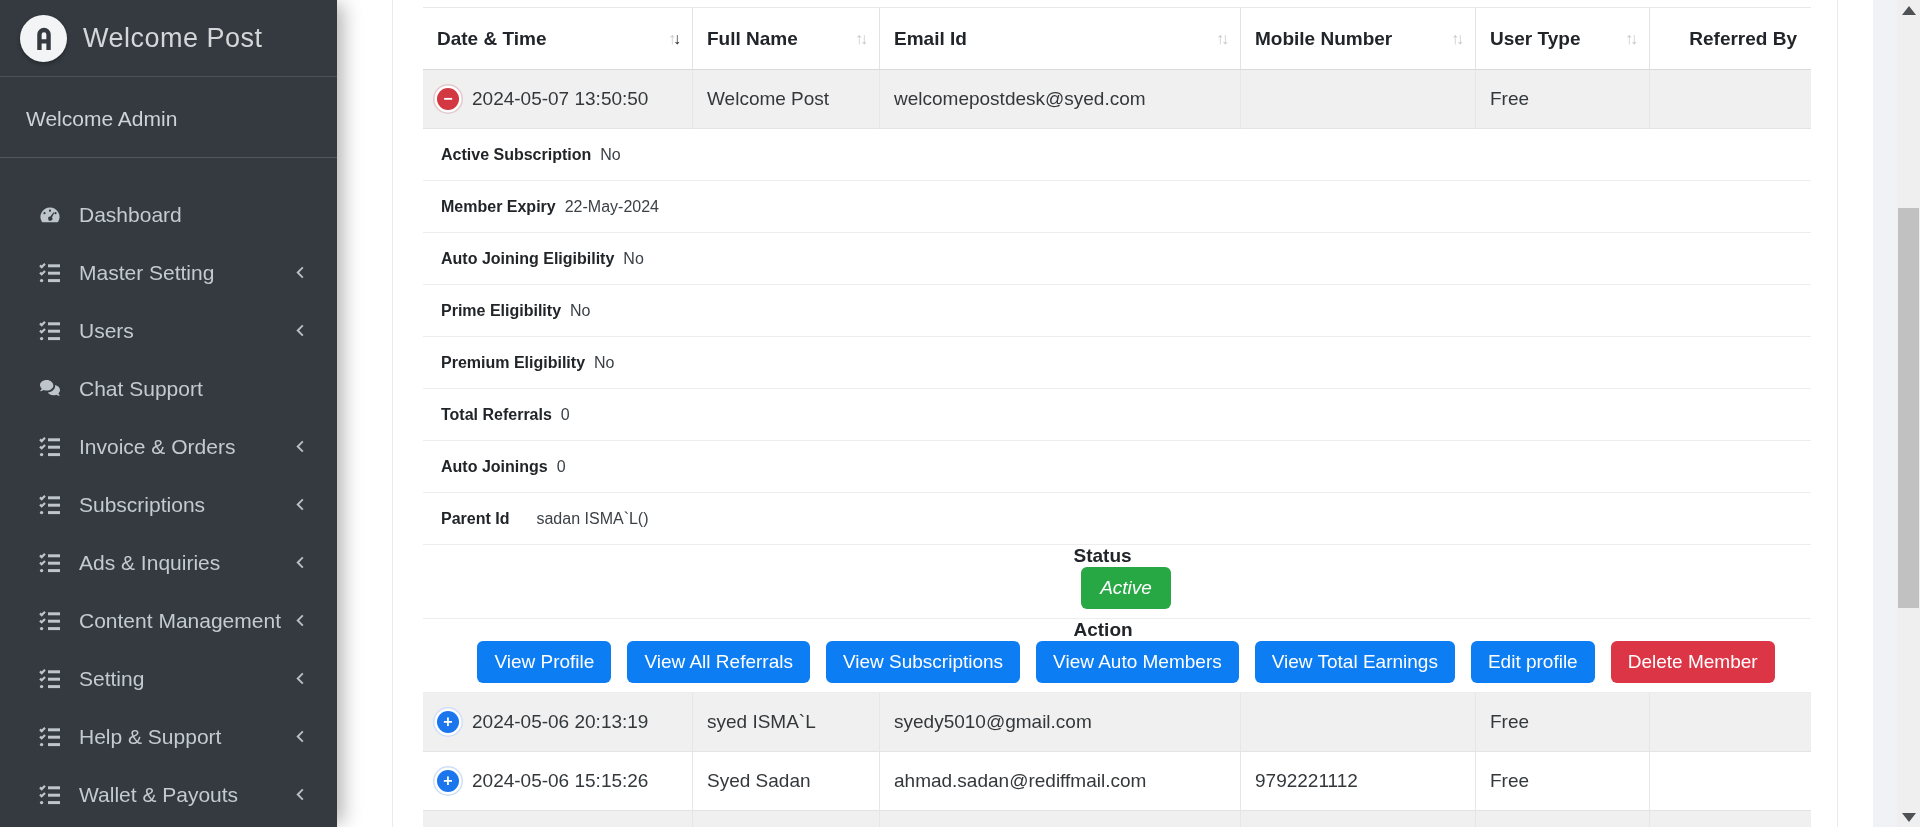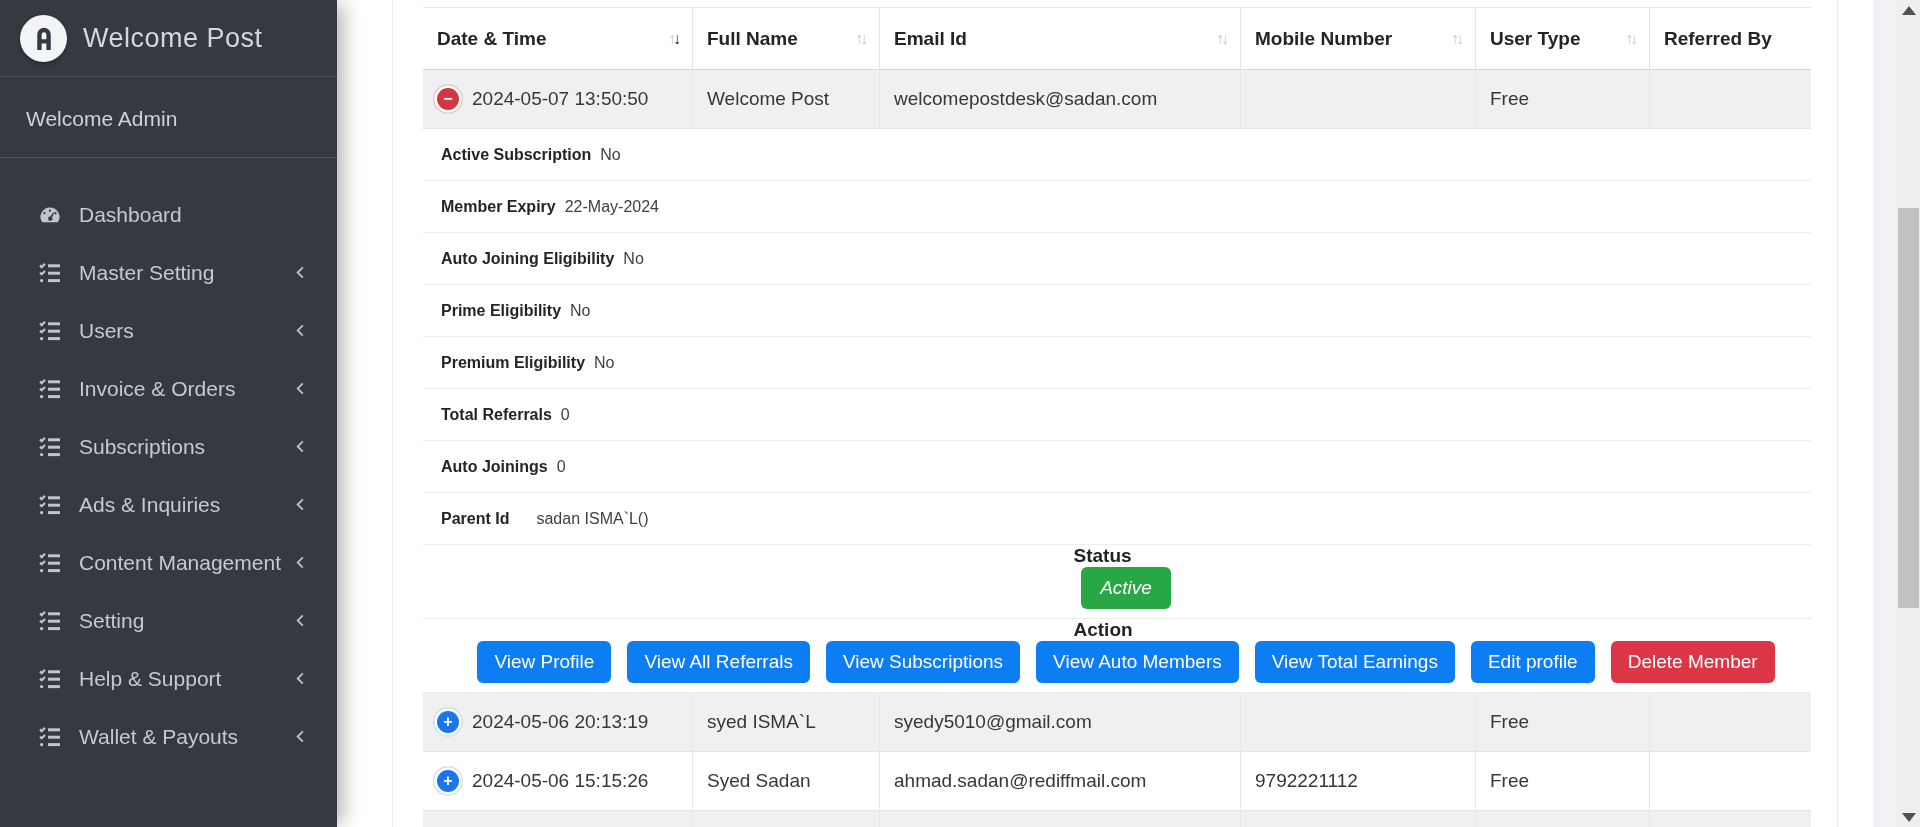--- a/index.html
+++ b/index.html
@@ -33,21 +33,21 @@
   
   .content { position:absolute; left:337px; top:0; right:0; height:802px; background:#fff; }
   .card { position:absolute; left:55px; top:-40px; width:1446px; height:920px;
     background:#fff; border:1px solid #e9ecef; }
   .tablewrap { margin:46px 28px 0 30px; width:1388px; overflow:hidden; border-top:1px solid #e8e8e8; }
 
   .grid { display:grid; grid-template-columns:270px 187px 361px 235px 174px 161px; }
   .thead { background:#fff; }
   .th-cell { padding:18px 14px; font-size:19px; font-weight:700; color:#212529; line-height:25px;
     border-right:1px solid #e3e3e3; border-bottom:1px solid #d9d9d9; display:flex; align-items:center; cursor:pointer; }
-  .th-cell:last-child { border-right:none; }
+  .th-cell:last-child { border-right:none;text-align:right; }
   .th-label { flex:1; white-space:nowrap; }
   .sort { font-size:16px; letter-spacing:-3px; white-space:nowrap; color:#c9c9c9; }
   .sort .arr { font-style:normal; color:#c9c9c9; }
   .sort .arr.active { color:#2b2b2b; }
 
   .t-cell { padding:17px 14px; font-size:19px; color:#34383b; line-height:24px;
     border-right:1px solid #e6e6e6; border-bottom:1px solid #e4e4e4; display:flex; align-items:center;
     white-space:nowrap; overflow:hidden; }
   .t-cell:last-child { border-right:none; }
   .row-odd  { background:#f0f0f0; }
@@ -148,20 +148,29 @@
               <line x1="10" y1="12.2" x2="22" y2="12.2" stroke-width="3"></line>
               <line x1="10" y1="19.6" x2="22" y2="19.6" stroke-width="3"></line>
             </svg>
         </span>
         <span class="nlabel">Users</span>
         <span class="chev"><svg viewBox="0 0 16 16" fill="none" stroke="currentColor" stroke-width="2">
               <path d="M10.5 2.5L5 8l5.5 5.5"></path>
             </svg></span>
       </div>
 
+      <div class="nav-item">
+        <span class="nicon">
+          <svg viewBox="0 0 24 24" fill="currentColor">
+              <path d="M8.7 3C5 3 2 5.3 2 8.1c0 1.3.64 2.5 1.7 3.4-.2.84-.68 1.55-1.33 2.1a.3.3 0 0 0 .2.53c1.17-.05 2.26-.44 3.13-1.05.93.33 1.95.52 3 .52 3.7 0 6.7-2.3 6.7-5.1S12.4 3 8.7 3z"></path>
+              <path d="M20.3 16.3c1.06-.9 1.7-2.1 1.7-3.4 0-2.36-2.12-4.35-5-4.93.07.37.1.75.1 1.13 0 3.4-3.24 6.1-7.3 6.36 1.03 1.6 3.07 2.74 5.5 2.74 1.05 0 2.07-.19 3-.52.87.61 1.96 1 3.13 1.05a.3.3 0 0 0 .2-.53 4.64 4.64 0 0 1-1.33-1.9z"></path>
+            </svg>
+        </span>
+        <span class="nlabel">Chat Support</span>
+      </div>
 
       <div class="nav-item">
         <span class="nicon">
           <svg viewBox="0 0 24 24" fill="none" stroke="currentColor">
               <path d="M2 4.4l1.7 1.7L7 2.8" stroke-width="2.2"></path>
               <path d="M2 11.6l1.7 1.7L7 10" stroke-width="2.2"></path>
               <circle cx="3.6" cy="19.6" r="1.7" fill="currentColor" stroke="none"></circle>
               <line x1="10" y1="4.8" x2="22" y2="4.8" stroke-width="3"></line>
               <line x1="10" y1="12.2" x2="22" y2="12.2" stroke-width="3"></line>
               <line x1="10" y1="19.6" x2="22" y2="19.6" stroke-width="3"></line>
@@ -307,21 +316,21 @@
             <span class="th-label">Referred By</span>
           </div>
         </div>
 
         <div class="grid row-odd">
           <div class="t-cell">
             <span class="ctrl ctrl-minus">−</span>
             <span>2024-05-07 13:50:50</span>
           </div>
           <div class="t-cell">Welcome Post</div>
-          <div class="t-cell">welcomepostdesk@sadan.com</div>
+          <div class="t-cell">welcomepostdesk@syed.com</div>
           <div class="t-cell"></div>
           <div class="t-cell">Free</div>
           <div class="t-cell"></div>
         </div>
 
         <div class="detail">
           <div class="dfield">
             <b>Active Subscription</b>
             <span>No</span>
           </div>

